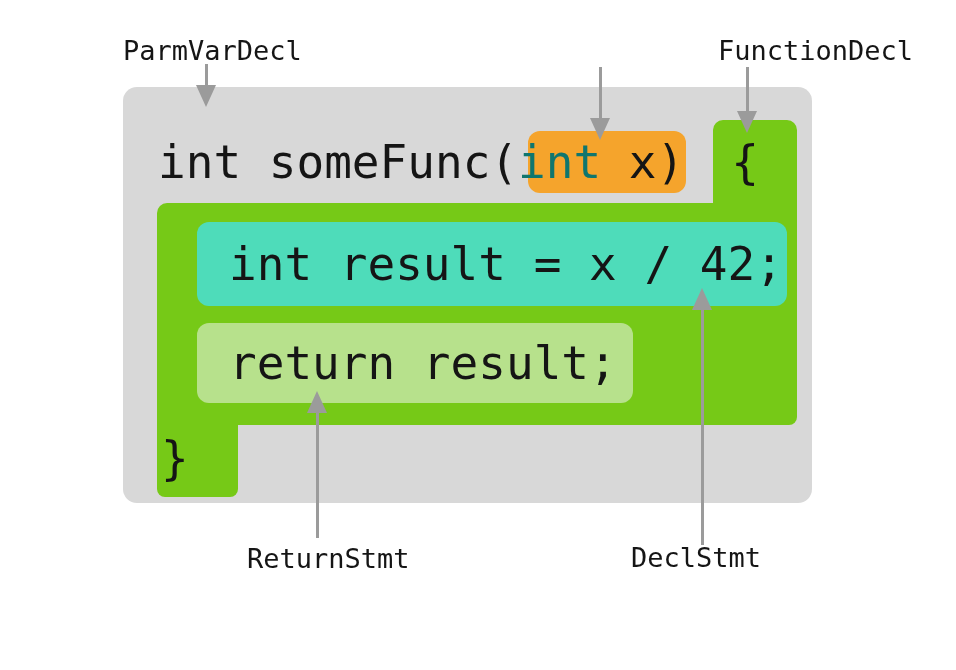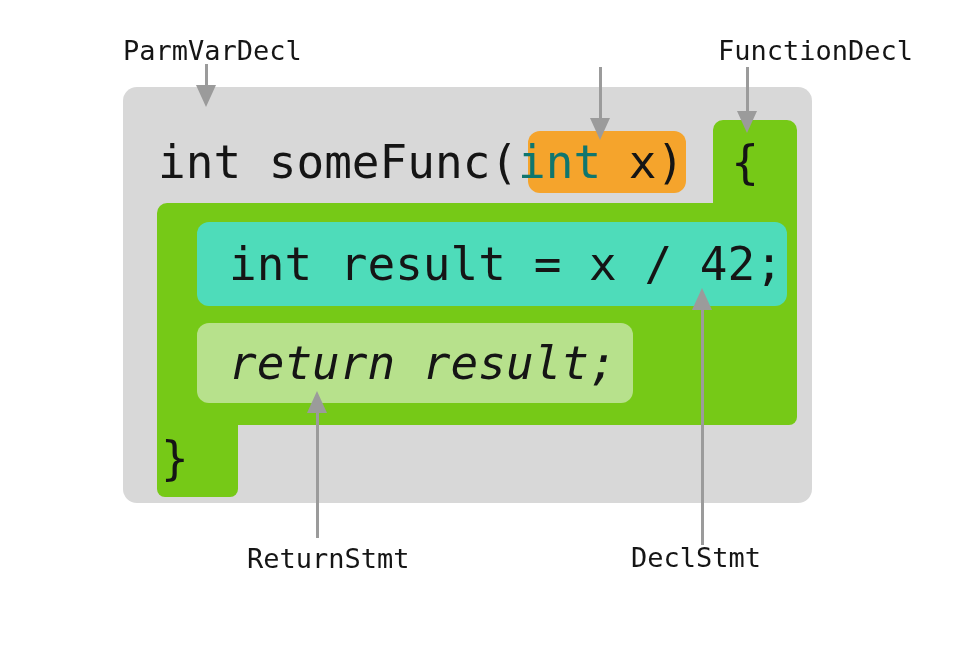--- a/index.html
+++ b/index.html
@@ -43,21 +43,21 @@
     white-space: pre;
     z-index: 4;
   }
   .code span { white-space: pre; }
   .line1 {
     left: 158px; top: 131px; height: 62px;
     display: flex; align-items: center;
   }
   .open-brace { margin-left: 47px; }
   .decl-text   { left: 197px; top: 222px; height: 60px; line-height: 84px; padding-left: 32px; }
-  .return-text { left: 197px; top: 323px; height: 80px; line-height: 80px; padding-left: 32px; font-style: italic; }
+  .return-text { left: 197px; top: 323px; height: 80px; line-height: 80px; padding-left: 32px; }
   .close-brace { left: 161px; top: 430px; line-height: 56px; }
 
   
   .arrow { position: absolute; width: 20px; z-index: 6; }
   .arrow .shaft {
     position: absolute; left: 8.5px; width: 3px;
   }
   .arrow .head {
     position: absolute; left: 0; width: 20px; height: 22px;
   }

